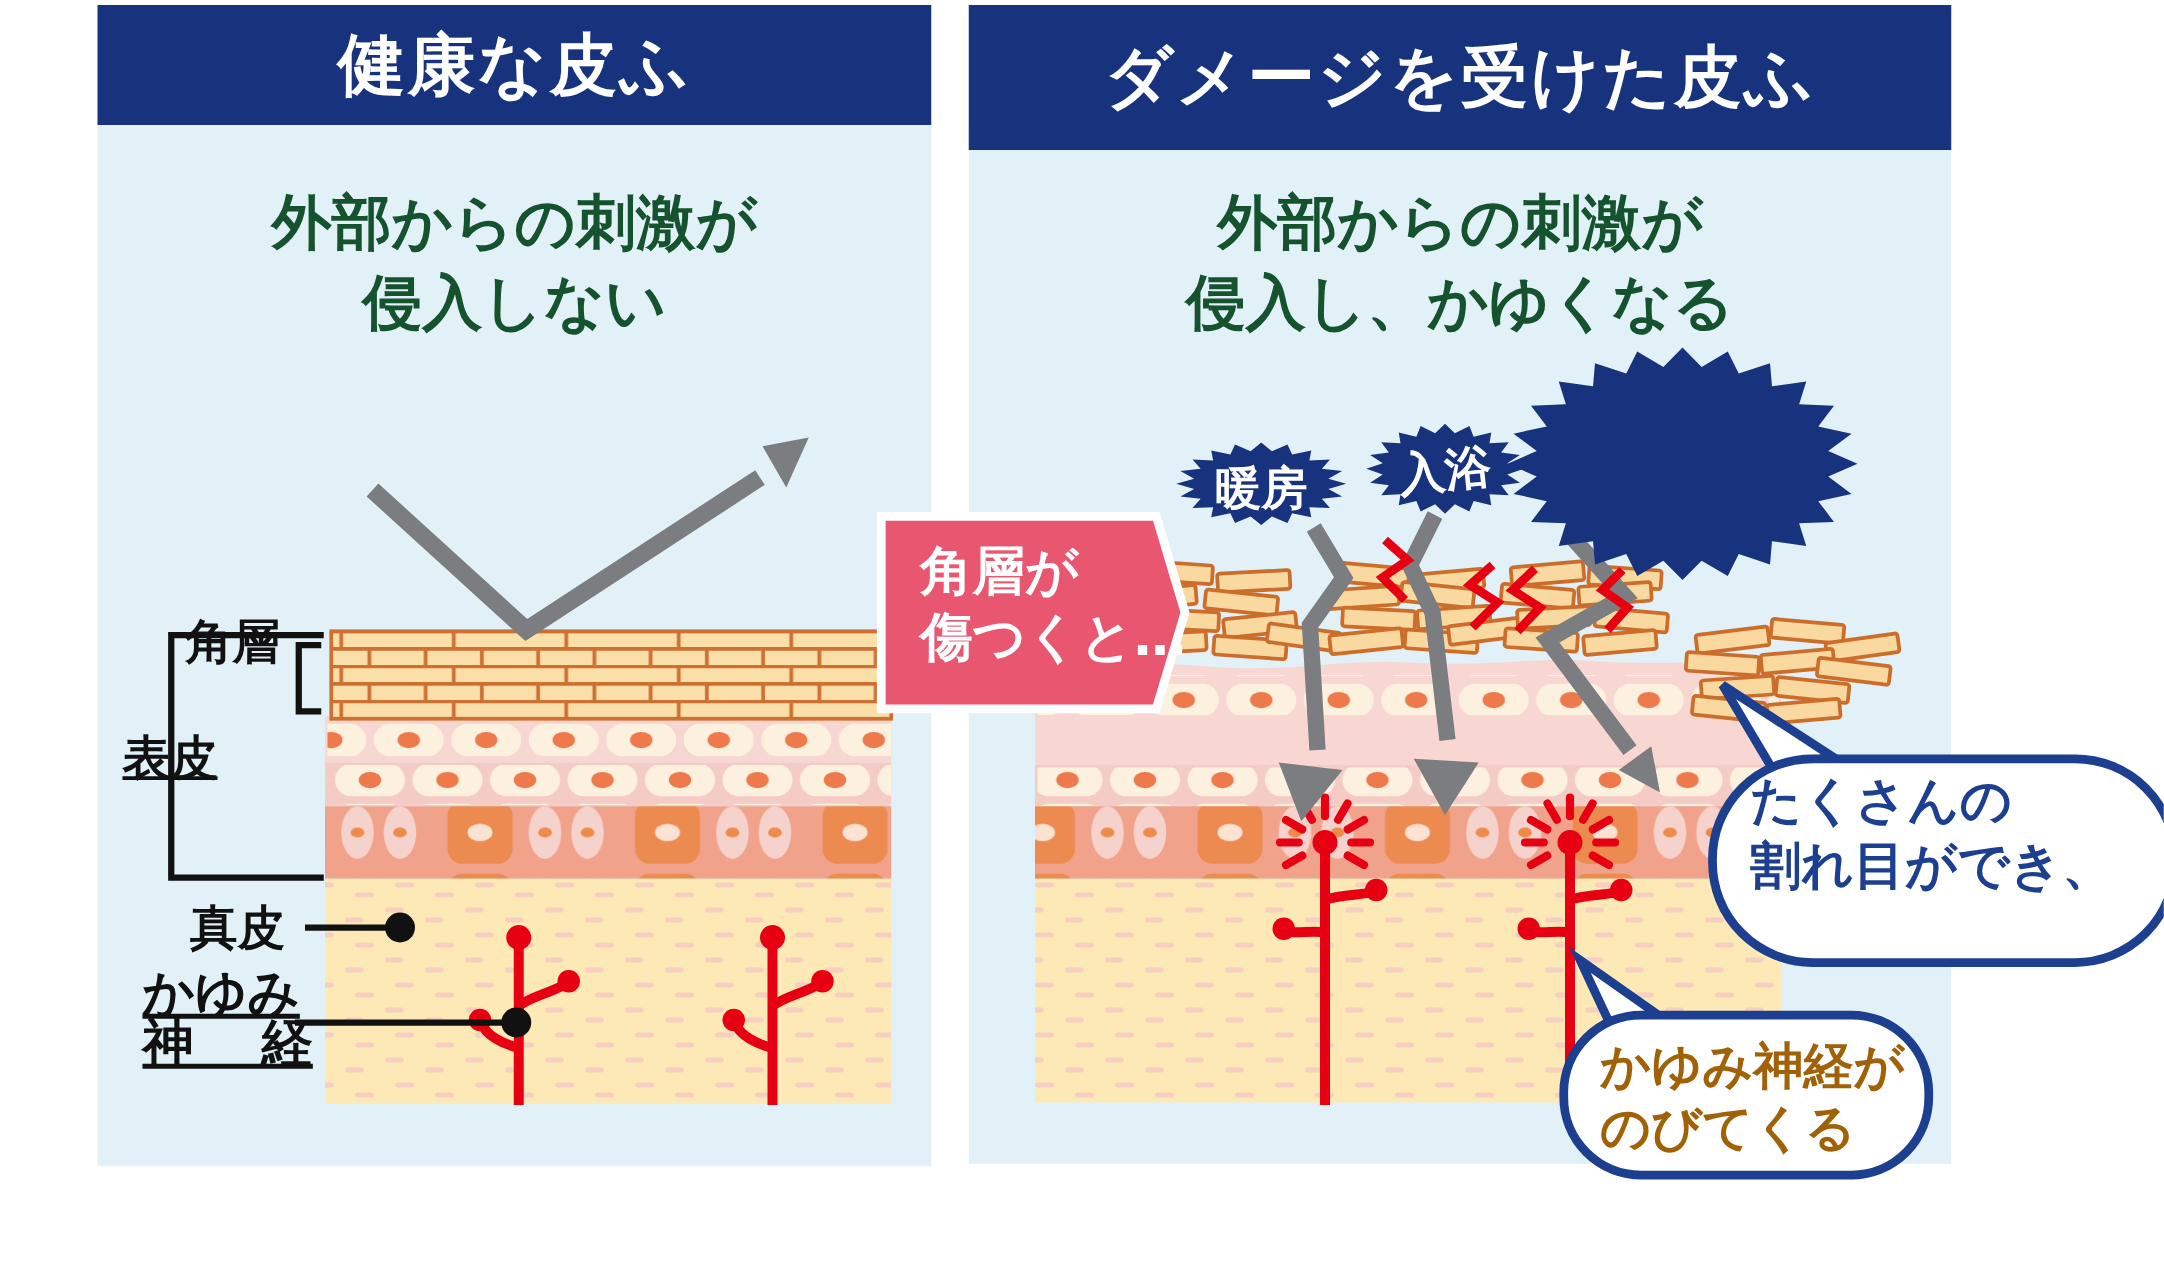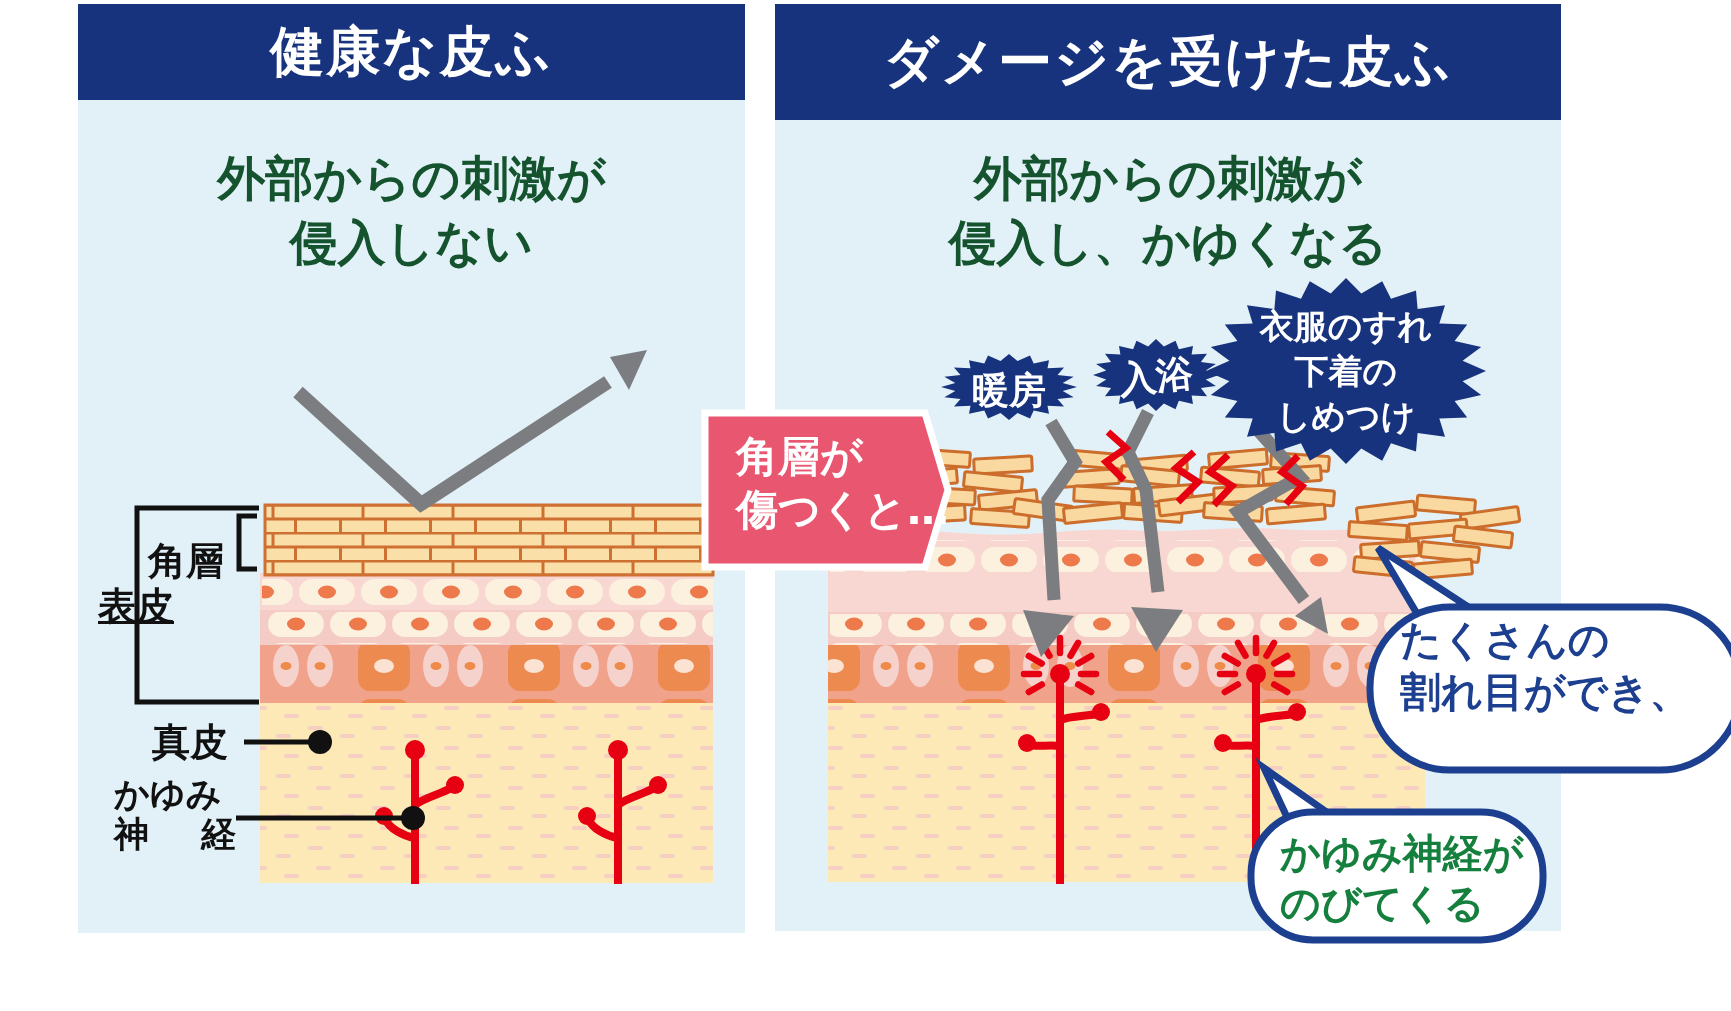--- a/index.html
+++ b/index.html
@@ -10,30 +10,30 @@
   }
   .abs{position:absolute;}
   
   .panel-header{background:#17337d;color:#ffffff;display:flex;align-items:center;justify-content:center;
     font-weight:bold;font-size:54px;letter-spacing:2px;}
   .panel-body{background:#e2f1f8;}
   
   .subtitle{color:#14532d;font-weight:bold;font-size:48px;line-height:64px;text-align:center;}
   
   .anat-label{color:#111111;font-weight:bold;font-size:38px;line-height:42px;white-space:nowrap;}
-  .anat-small{font-size:35px;line-height:40px;}
+  .anat-small{font-size:41px;line-height:40px;text-decoration:underline;}
   .spaced{word-spacing:40px;}
   
   .pink-text{color:#ffffff;font-weight:bold;font-size:42px;line-height:53px;white-space:nowrap;}
   
   .star-label{color:#ffffff;font-weight:bold;font-size:37px;text-align:center;white-space:nowrap;}
   .star-label-big{color:#ffffff;font-weight:bold;font-size:34px;line-height:45px;text-align:center;white-space:nowrap;}
   
   .bubble-text{color:#1c3f90;font-weight:bold;font-size:41px;line-height:52px;white-space:nowrap;}
-  .bubble-text-2{color:#15803d;font-weight:bold;font-size:40px;line-height:50px;white-space:nowrap;}
+  .bubble-text-2{color:#a16207;font-weight:bold;font-size:40px;line-height:50px;white-space:nowrap;}
   svg{display:block;}
 </style>
 </head>
 <body>
 
 <div id="stage">
 
   <div class="abs panel-body" style="left:30px;top:100px;width:667px;height:833px;"></div>
   <div class="abs panel-body" style="left:727px;top:100px;width:786px;height:831px;"></div>
   <div class="abs panel-header" style="left:30px;top:4px;width:667px;height:96px;">
@@ -241,40 +241,35 @@
 
   <div class="abs subtitle" style="left:30px;top:146px;width:667px;">
     <div>外部からの刺激が</div>
     <div>侵入しない</div>
   </div>
   <div class="abs subtitle" style="left:727px;top:146px;width:786px;">
     <div>外部からの刺激が</div>
     <div>侵入し、かゆくなる</div>
   </div>
 
-  <div class="abs anat-label" style="left:100px;top:540px;">角層</div>
+  <div class="abs anat-label" style="left:100px;top:492px;">角層</div>
   <div class="abs anat-label" style="left:50px;top:585px;text-decoration:underline;">表皮</div>
   <div class="abs anat-label" style="left:104px;top:721px;">真皮</div>
   <div class="abs anat-label anat-small" style="left:66px;top:774px;">
     <div>かゆみ</div>
     <div class="spaced">神 経</div>
   </div>
 
   <div class="abs pink-text" style="left:688px;top:430px;">
     <div>角層が</div>
     <div>傷つくと…</div>
   </div>
 
   <div class="abs star-label" style="left:881px;top:366px;width:160px;">暖房</div>
   <div class="abs star-label" style="left:1028px;top:352px;width:160px;transform:rotate(-6deg);">入浴</div>
-  <div class="abs star-label-big" style="left:1158px;top:304px;width:280px;">
-    <div>衣服のすれ</div>
-    <div>下着の</div>
-    <div>しめつけ</div>
-  </div>
 
   <div class="abs bubble-text" style="left:1352px;top:614px;">
     <div>たくさんの</div>
     <div>割れ目ができ、</div>
   </div>
   <div class="abs bubble-text-2" style="left:1232px;top:828px;">
     <div>かゆみ神経が</div>
     <div>のびてくる</div>
   </div>
 

